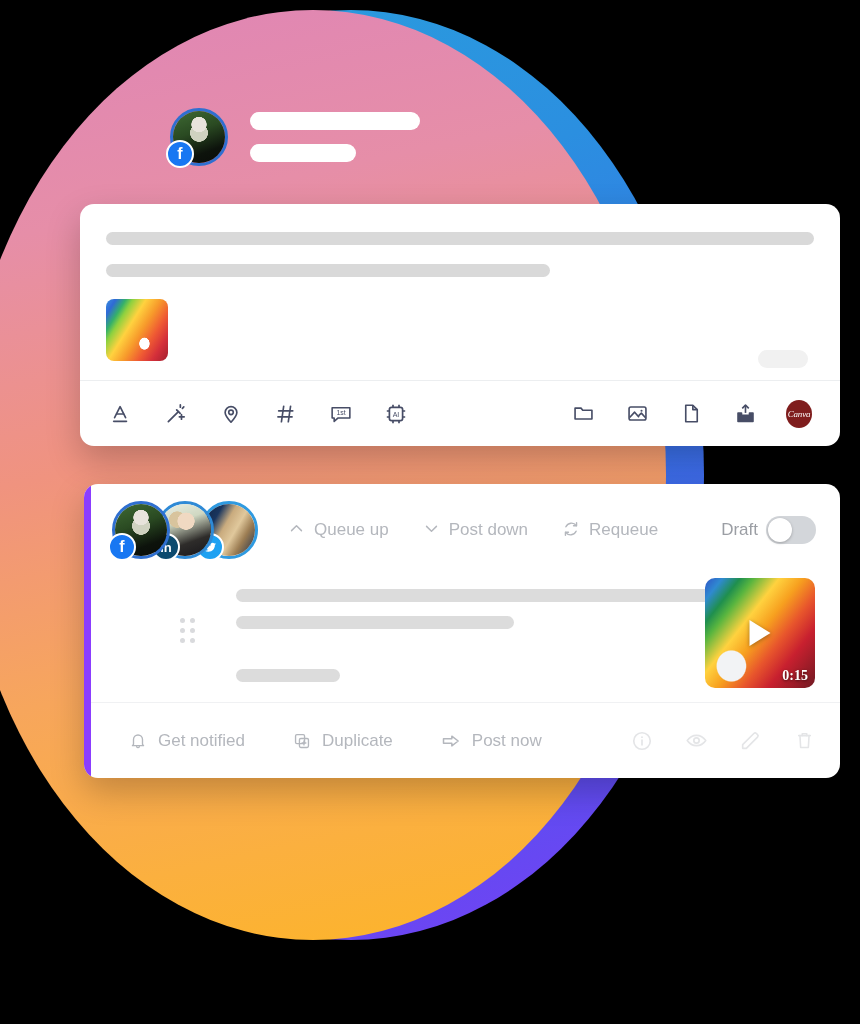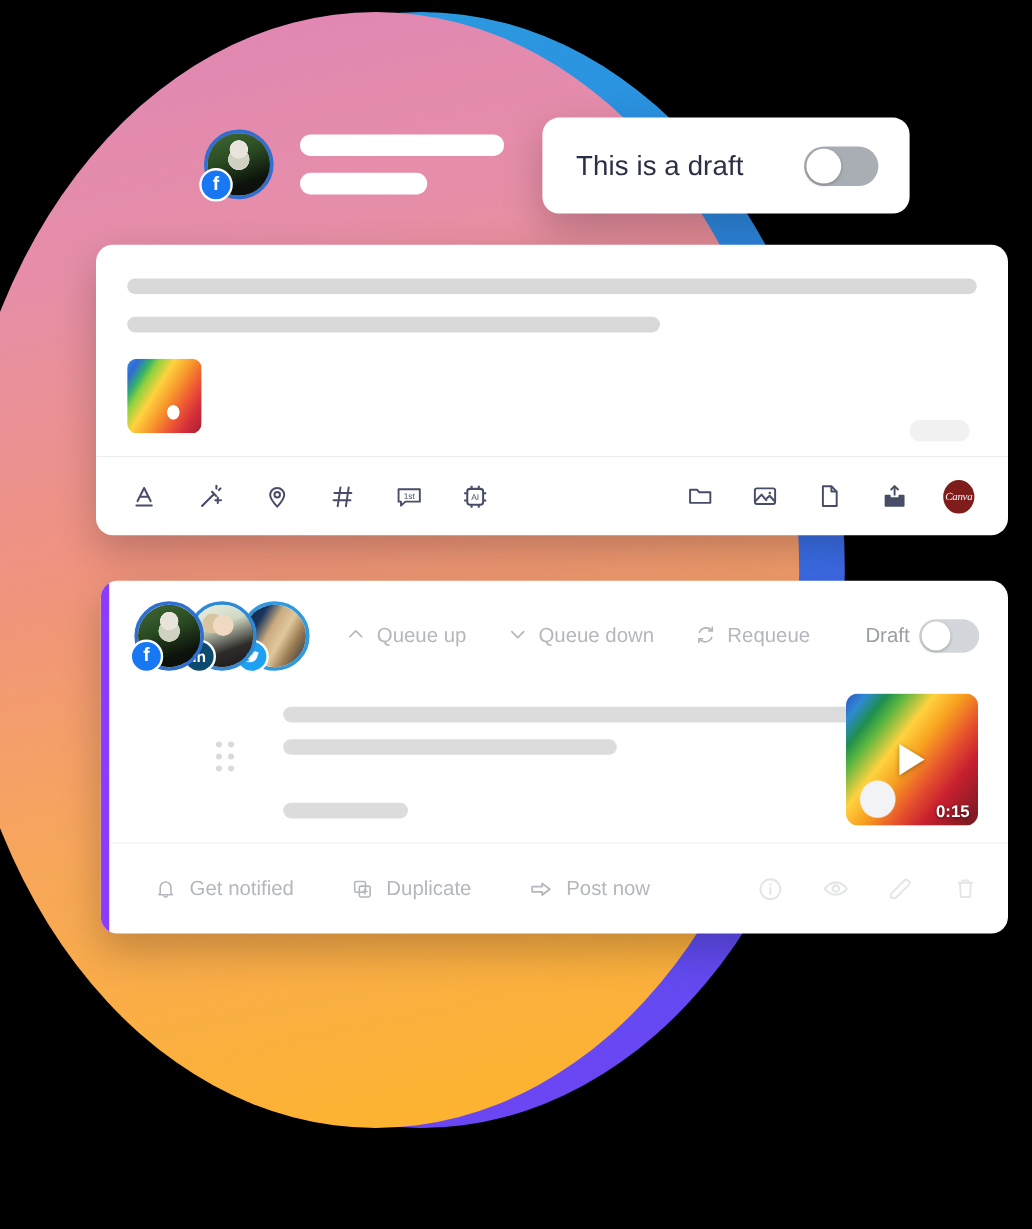--- a/index.html
+++ b/index.html
@@ -118,20 +118,21 @@
   .drag-handle i{width:5px;height:5px;border-radius:50%;background:#d9dadd;display:block;}
   .q-sk{position:absolute;background:#dcdcdc;border-radius:8px;height:13px;}
   .q-sk.q1{left:152px;top:13px;width:538px;}
   .q-sk.q2{left:152px;top:40px;width:278px;}
   .q-sk.q3{left:152px;top:93px;width:104px;}
   .video{
     position:absolute;right:25px;top:2px;width:110px;height:110px;border-radius:10px;overflow:hidden;
     background:
       radial-gradient(ellipse at 24% 80%, #f2f3f5 0 12%, rgba(242,243,245,0) 13%),
       linear-gradient(128deg,#2f54c8 0%,#2f8ad0 9%,#1f8f4e 18%,#58b53f 25%,#ffd23f 38%,#f7a01f 50%,#e8562c 63%,#c8202f 76%,#8e1b26 92%,#6f1a22 100%);
+    font-family: Liberation Serif, serif;
   }
   .play{
     position:absolute;left:50%;top:50%;transform:translate(-50%,-50%);
     width:0;height:0;border-left:21px solid #fff;border-top:13px solid transparent;border-bottom:13px solid transparent;
     filter:drop-shadow(0 1px 2px rgba(0,0,0,.35));
   }
   .duration{position:absolute;right:7px;bottom:4px;color:#fff;font-size:14px;font-weight:700;text-shadow:0 1px 3px rgba(0,0,0,.6);}
 
   .queue-foot{
     position:absolute;left:7px;right:0;bottom:0;height:76px;border-top:1px solid #f0f1f3;
@@ -155,26 +156,20 @@
     <div class="avatar a1">
       <div class="photo"></div>
       <div class="badge fb">f</div>
     </div>
     <div class="ph-lines">
       <div class="ph-white" style="width:170px"></div>
       <div class="ph-white" style="width:106px"></div>
     </div>
   </div>
 
-  <div class="card draft-pill">
-    <span class="draft-pill-label">This is a draft</span>
-    <div class="toggle">
-      <div class="knob"></div>
-    </div>
-  </div>
 
   <div class="card compose-card">
     <div class="compose-body">
       <div class="sk l1"></div>
       <div class="sk l2"></div>
       <div class="attach"></div>
     </div>
     <div class="char-pill"></div>
 
     <div class="compose-toolbar">
@@ -286,21 +281,21 @@
         <div class="qaction">
           <svg width="17" height="17" viewBox="0 0 24 24" fill="none" stroke="currentColor" stroke-width="2" stroke-linecap="round" stroke-linejoin="round">
               <path d="M5 15l7-7 7 7"></path>
             </svg>
           <span>Queue up</span>
         </div>
         <div class="qaction">
           <svg width="17" height="17" viewBox="0 0 24 24" fill="none" stroke="currentColor" stroke-width="2" stroke-linecap="round" stroke-linejoin="round">
               <path d="M5 9l7 7 7-7"></path>
             </svg>
-          <span>Queue down</span>
+          <span>Post down</span>
         </div>
         <div class="qaction">
           <svg width="18" height="18" viewBox="0 0 24 24" fill="none" stroke="currentColor" stroke-width="1.9" stroke-linecap="round" stroke-linejoin="round">
             <path d="M19 7.5A8 8 0 0 0 5.2 9"></path>
               <path d="M19.4 3.6v4h-4"></path>
             <path d="M5 16.5A8 8 0 0 0 18.8 15"></path>
               <path d="M4.6 20.4v-4h4"></path>
           </svg>
           <span>Requeue</span>
         </div>

